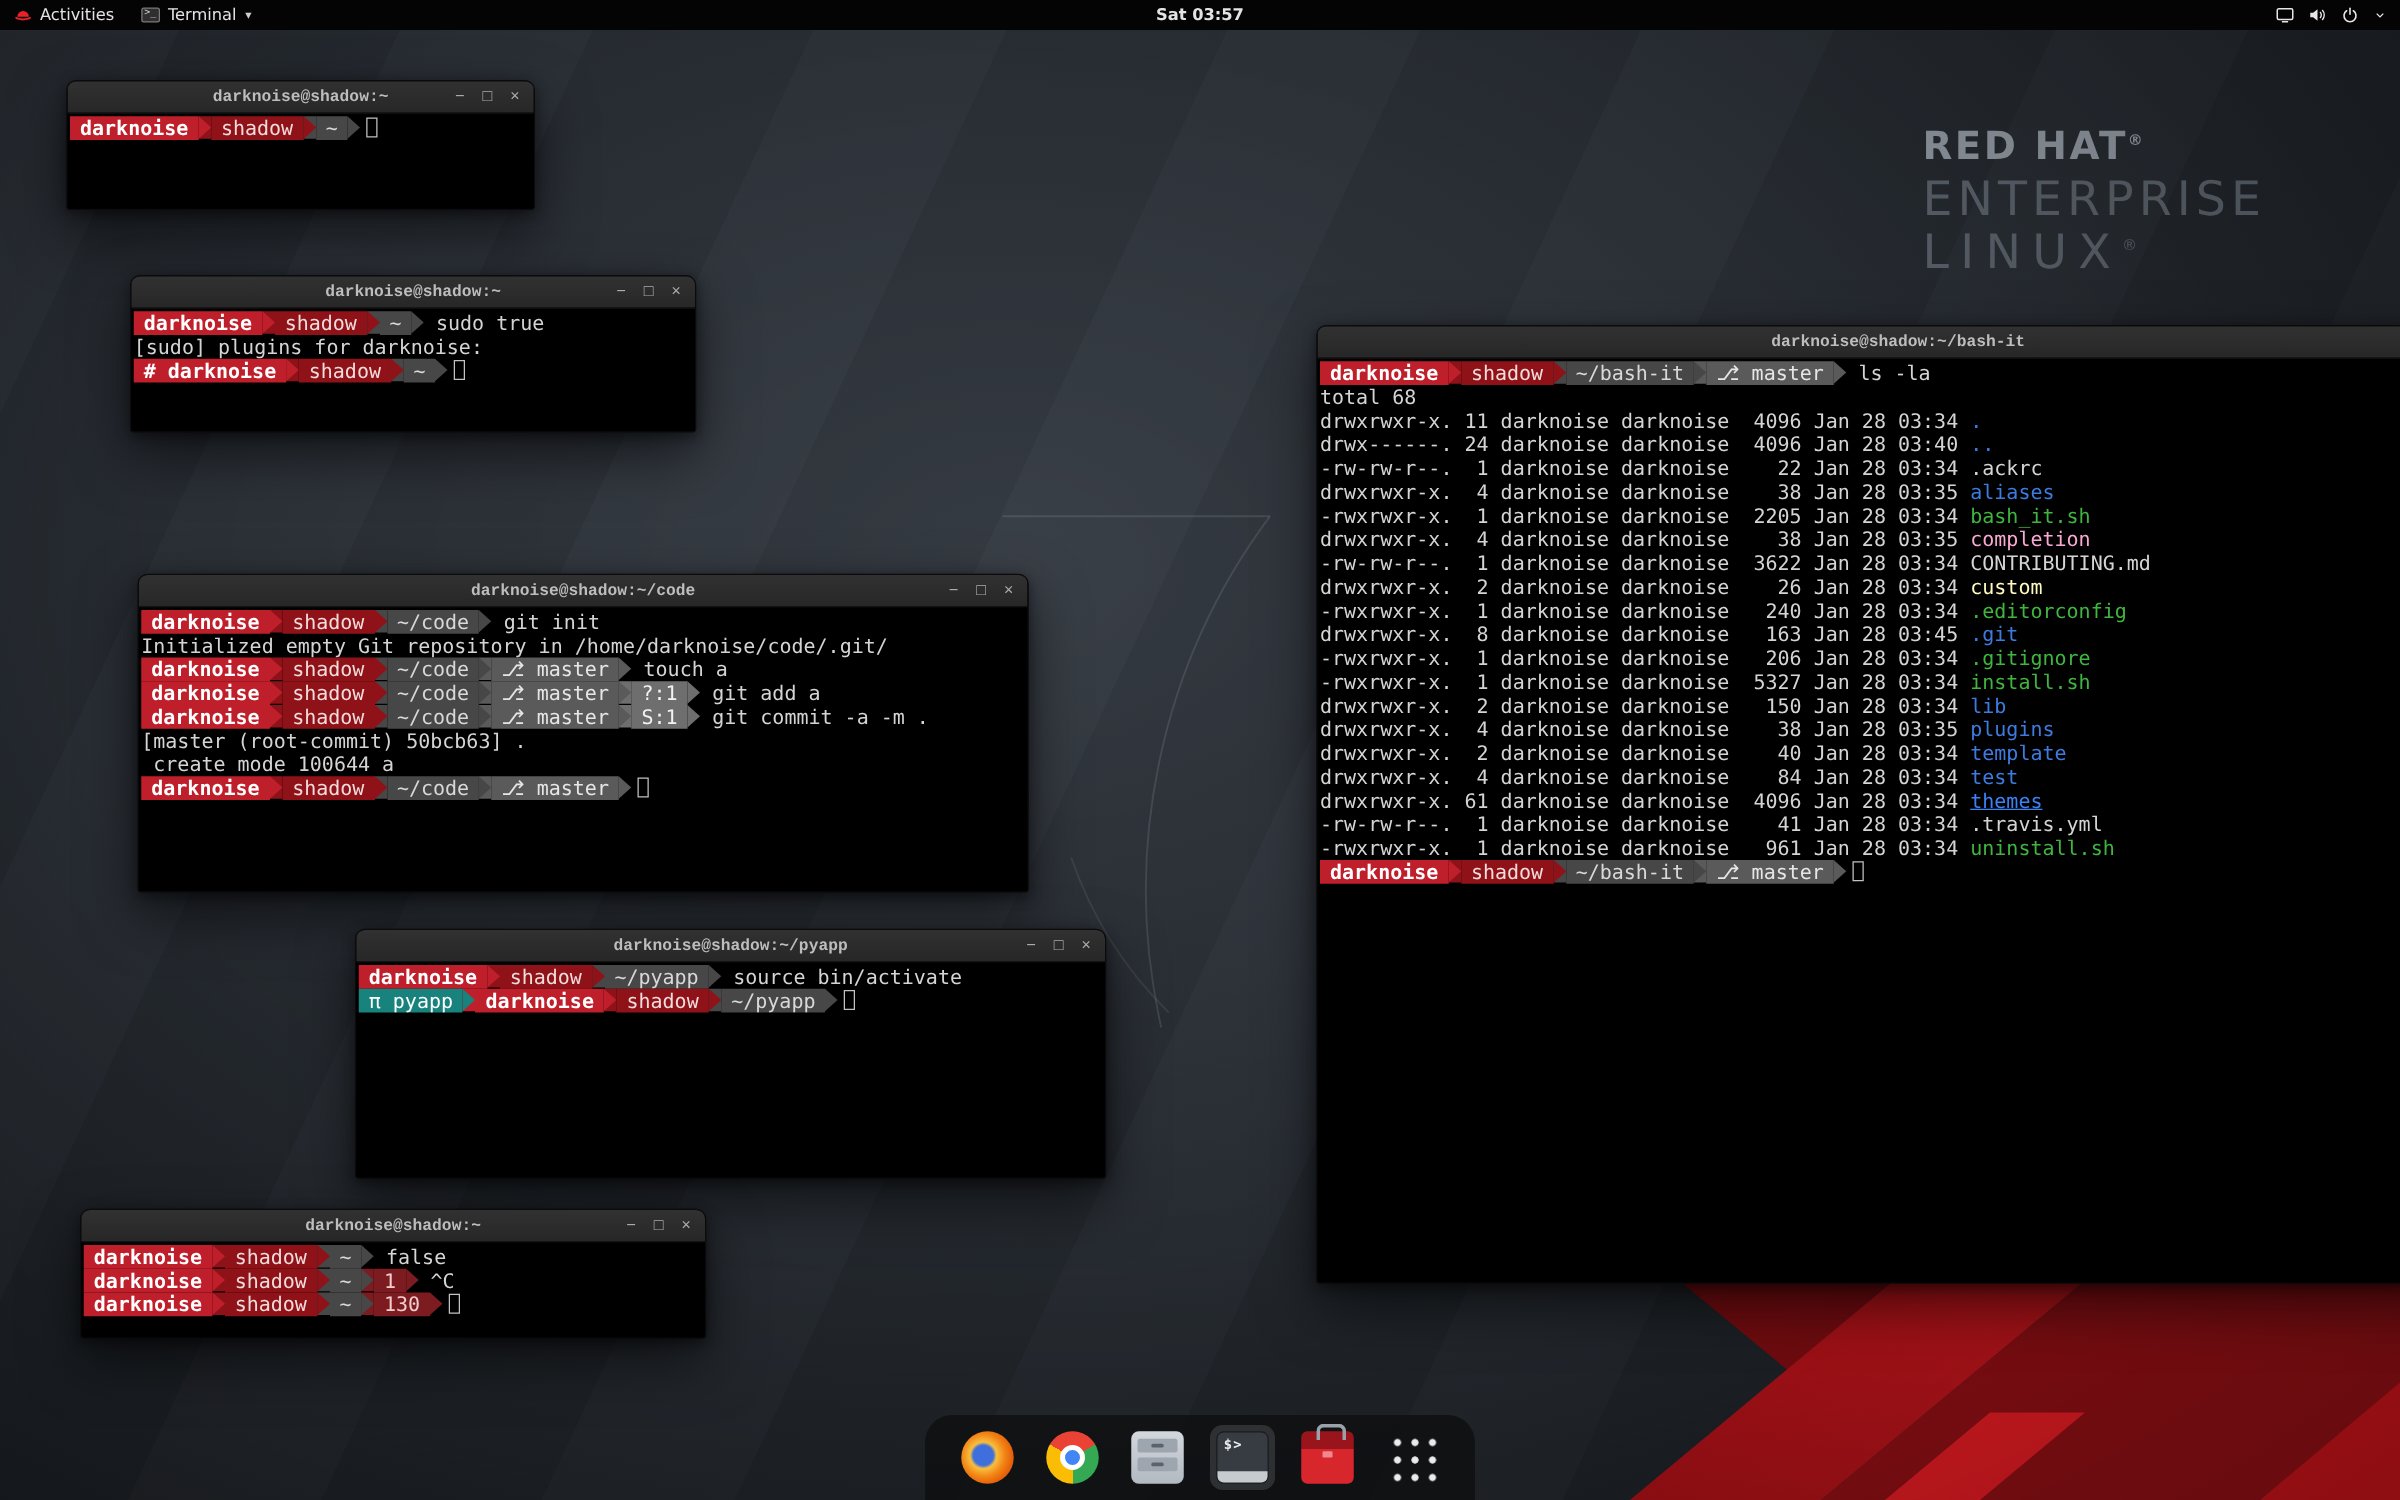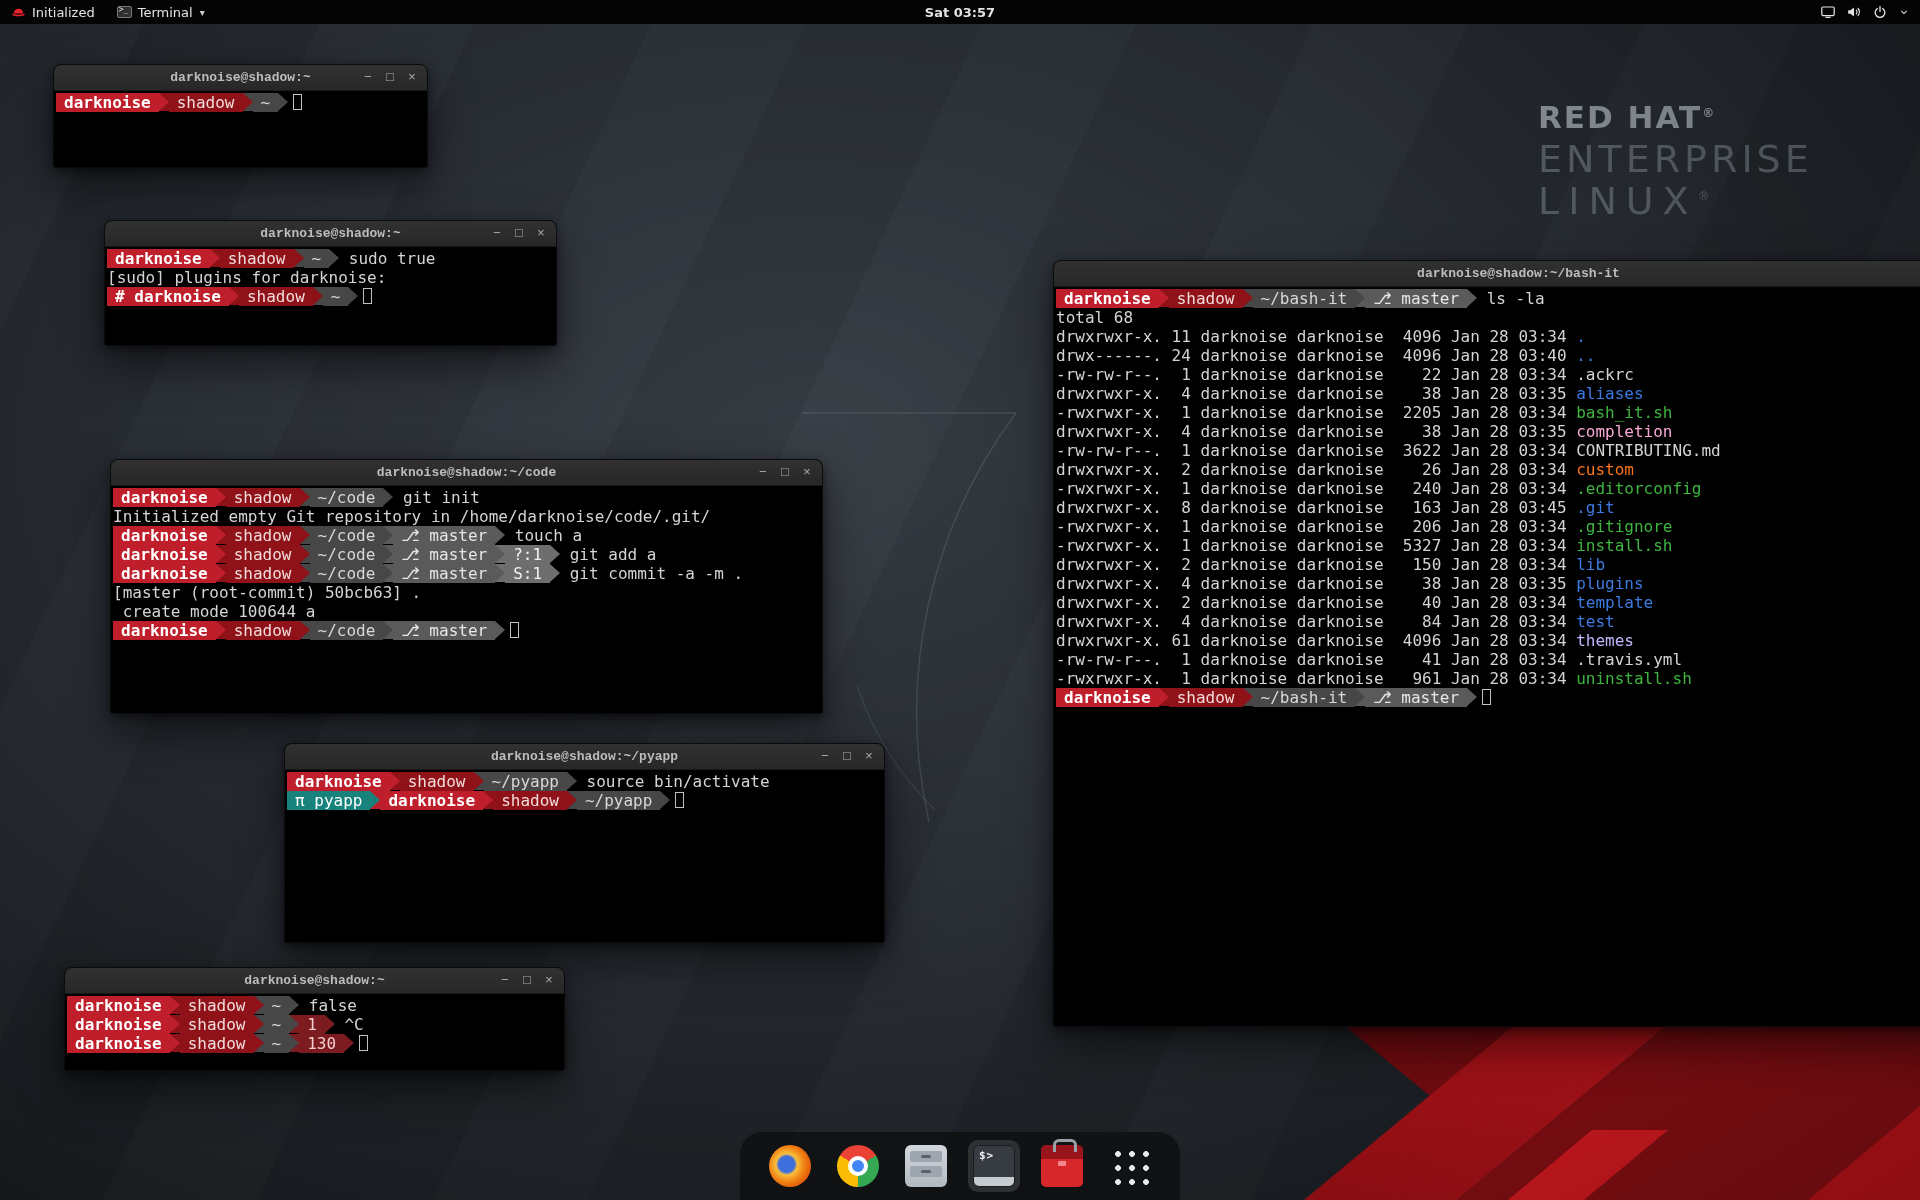--- a/index.html
+++ b/index.html
@@ -194,30 +194,30 @@
         <div class="term-body">
           <div class="term-line"><span class="seg seg-user" style="background: rgb(191, 31, 43); color: rgb(255, 255, 255);">darknoise</span><span class="arrow" style="border-left-color: rgb(191, 31, 43); background: rgb(143, 18, 24);"></span><span class="seg" style="background: rgb(143, 18, 24); color: rgb(242, 220, 220);">shadow</span><span class="arrow" style="border-left-color: rgb(143, 18, 24); background: rgb(71, 71, 71);"></span><span class="seg" style="background: rgb(71, 71, 71); color: rgb(216, 216, 216);">~/bash-it</span><span class="arrow" style="border-left-color: rgb(71, 71, 71); background: rgb(90, 90, 90);"></span><span class="seg" style="background: rgb(90, 90, 90); color: rgb(230, 230, 230);">⎇ master</span><span class="arrow" style="border-left-color: rgb(90, 90, 90);"></span><span class="ttext"> ls -la</span></div>
           <div class="term-line"><span class="ttext">total 68</span></div>
           <div class="term-line"><span class="ttext">drwxrwxr-x. 11 darknoise darknoise  4096 Jan 28 03:34 </span><span class="ttext" style="color: rgb(61, 123, 224);">.</span></div>
           <div class="term-line"><span class="ttext">drwx------. 24 darknoise darknoise  4096 Jan 28 03:40 </span><span class="ttext" style="color: rgb(61, 123, 224);">..</span></div>
           <div class="term-line"><span class="ttext">-rw-rw-r--.  1 darknoise darknoise    22 Jan 28 03:34 .ackrc</span></div>
           <div class="term-line"><span class="ttext">drwxrwxr-x.  4 darknoise darknoise    38 Jan 28 03:35 </span><span class="ttext" style="color: rgb(61, 123, 224);">aliases</span></div>
           <div class="term-line"><span class="ttext">-rwxrwxr-x.  1 darknoise darknoise  2205 Jan 28 03:34 </span><span class="ttext" style="color: rgb(63, 181, 63);">bash_it.sh</span></div>
           <div class="term-line"><span class="ttext">drwxrwxr-x.  4 darknoise darknoise    38 Jan 28 03:35 </span><span class="ttext" style="color: #f9a8d4;">completion</span></div>
           <div class="term-line"><span class="ttext">-rw-rw-r--.  1 darknoise darknoise  3622 Jan 28 03:34 CONTRIBUTING.md</span></div>
-          <div class="term-line"><span class="ttext">drwxrwxr-x.  2 darknoise darknoise    26 Jan 28 03:34 </span><span class="ttext" style="color: #f97316;">custom</span></div>
+          <div class="term-line"><span class="ttext">drwxrwxr-x.  2 darknoise darknoise    26 Jan 28 03:34 </span><span class="ttext" style="color: #fef9c3;">custom</span></div>
           <div class="term-line"><span class="ttext">-rwxrwxr-x.  1 darknoise darknoise   240 Jan 28 03:34 </span><span class="ttext" style="color: rgb(63, 181, 63);">.editorconfig</span></div>
           <div class="term-line"><span class="ttext">drwxrwxr-x.  8 darknoise darknoise   163 Jan 28 03:45 </span><span class="ttext" style="color: rgb(61, 123, 224);">.git</span></div>
           <div class="term-line"><span class="ttext">-rwxrwxr-x.  1 darknoise darknoise   206 Jan 28 03:34 </span><span class="ttext" style="color: rgb(63, 181, 63);">.gitignore</span></div>
           <div class="term-line"><span class="ttext">-rwxrwxr-x.  1 darknoise darknoise  5327 Jan 28 03:34 </span><span class="ttext" style="color: rgb(63, 181, 63);">install.sh</span></div>
           <div class="term-line"><span class="ttext">drwxrwxr-x.  2 darknoise darknoise   150 Jan 28 03:34 </span><span class="ttext" style="color: rgb(61, 123, 224);">lib</span></div>
           <div class="term-line"><span class="ttext">drwxrwxr-x.  4 darknoise darknoise    38 Jan 28 03:35 </span><span class="ttext" style="color: rgb(61, 123, 224);">plugins</span></div>
           <div class="term-line"><span class="ttext">drwxrwxr-x.  2 darknoise darknoise    40 Jan 28 03:34 </span><span class="ttext" style="color: rgb(61, 123, 224);">template</span></div>
           <div class="term-line"><span class="ttext">drwxrwxr-x.  4 darknoise darknoise    84 Jan 28 03:34 </span><span class="ttext" style="color: rgb(61, 123, 224);">test</span></div>
-          <div class="term-line"><span class="ttext">drwxrwxr-x. 61 darknoise darknoise  4096 Jan 28 03:34 </span><span class="ttext" style="color: #c4b5fd;">themes</span></div>
+          <div class="term-line"><span class="ttext">drwxrwxr-x. 61 darknoise darknoise  4096 Jan 28 03:34 </span><span class="ttext" style="color: #3b82f6; text-decoration: underline;">themes</span></div>
           <div class="term-line"><span class="ttext">-rw-rw-r--.  1 darknoise darknoise    41 Jan 28 03:34 .travis.yml</span></div>
           <div class="term-line"><span class="ttext">-rwxrwxr-x.  1 darknoise darknoise   961 Jan 28 03:34 </span><span class="ttext" style="color: rgb(63, 181, 63);">uninstall.sh</span></div>
           <div class="term-line"><span class="seg seg-user" style="background: rgb(191, 31, 43); color: rgb(255, 255, 255);">darknoise</span><span class="arrow" style="border-left-color: rgb(191, 31, 43); background: rgb(143, 18, 24);"></span><span class="seg" style="background: rgb(143, 18, 24); color: rgb(242, 220, 220);">shadow</span><span class="arrow" style="border-left-color: rgb(143, 18, 24); background: rgb(71, 71, 71);"></span><span class="seg" style="background: rgb(71, 71, 71); color: rgb(216, 216, 216);">~/bash-it</span><span class="arrow" style="border-left-color: rgb(71, 71, 71); background: rgb(90, 90, 90);"></span><span class="seg" style="background: rgb(90, 90, 90); color: rgb(230, 230, 230);">⎇ master</span><span class="arrow" style="border-left-color: rgb(90, 90, 90);"></span><span class="cursor"></span></div>
         </div>
       </div>
     </div>
 
   <div id="dock">
       <div class="dock-item">
         <div class="di di-firefox"></div>
@@ -242,21 +242,21 @@
 
 <div id="topbar">
   <div class="tb-left">
     <div class="tb-btn">
       <span class="redhat-logo">
         <svg width="15" height="15" viewBox="0 0 16 16">
           <path d="M3 9 a5 5 0 0 1 10 0 z" fill="#e8212b"></path>
           <path d="M1.5 9 q6.5 3 13 0 q0.6 2.2 -2 2.4 q-5 1.4 -9 0 q-2.6 -0.2 -2 -2.4 z" fill="#e8212b"></path>
         </svg>
       </span>
-      <span>Initialized</span>
+      <span>Activities</span>
     </div>
     <div class="tb-btn">
       <span class="term-mini"></span>
       <span>Terminal</span>
       <span class="caret">▾</span>
     </div>
   </div>
   <div class="tb-clock">Sat 03:57</div>
   <div id="tb-right">
       <span class="tb-icon">

